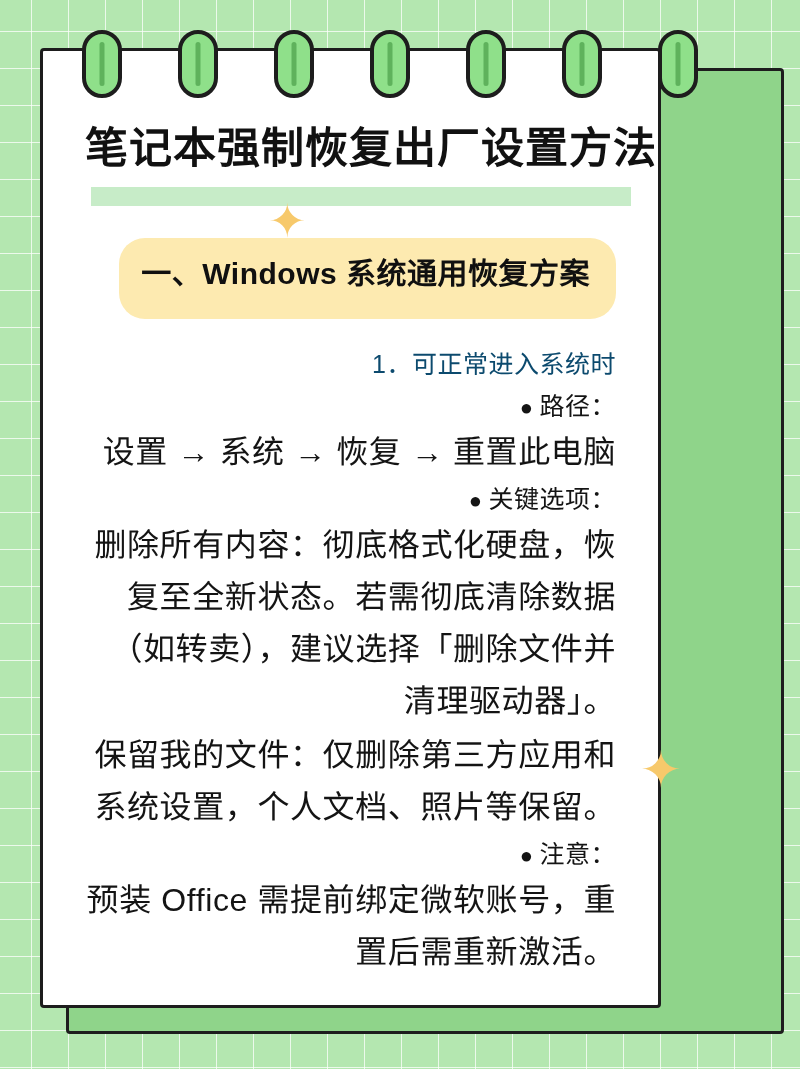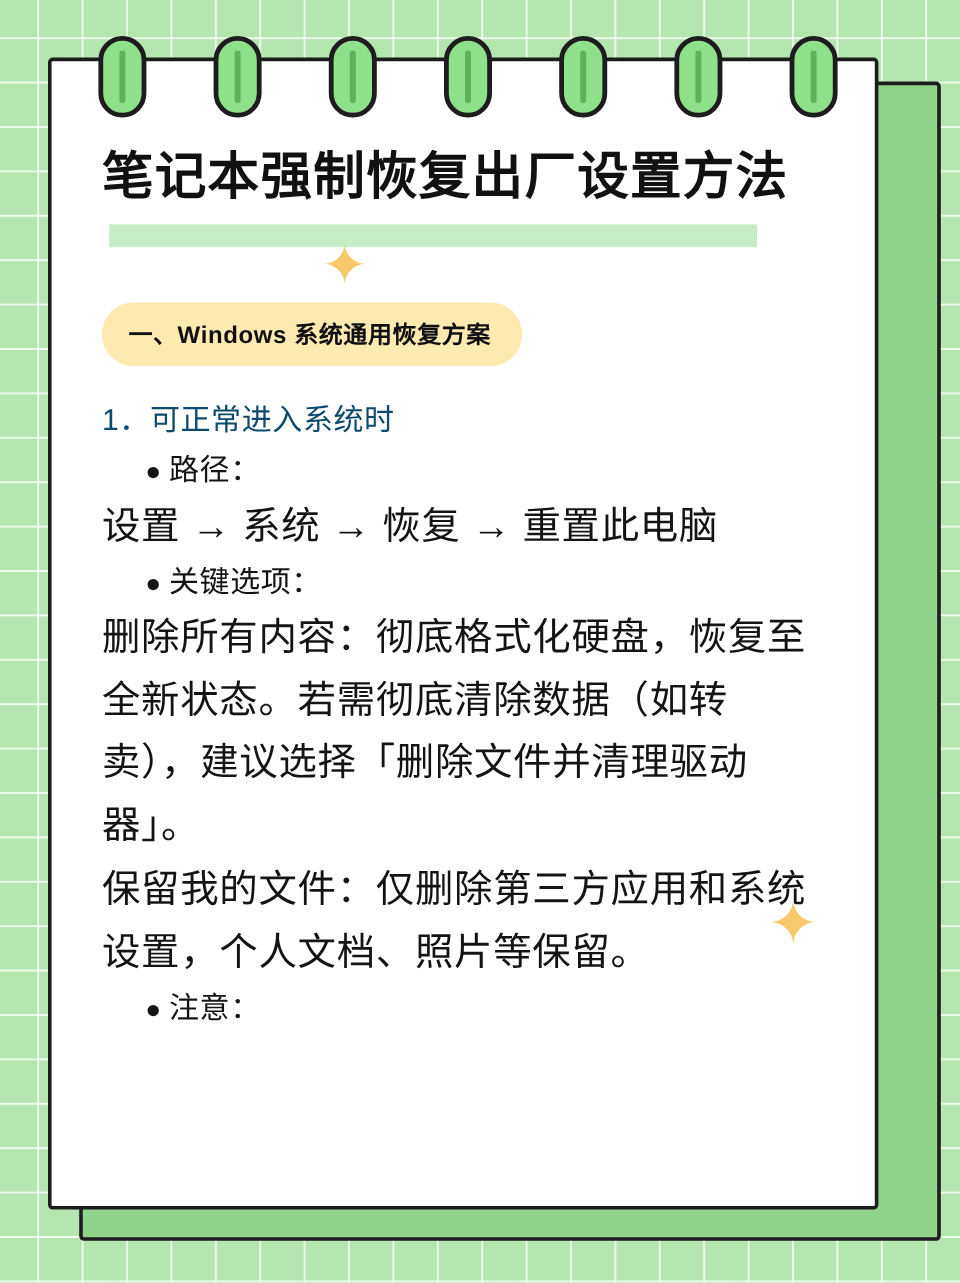--- a/index.html
+++ b/index.html
@@ -37,27 +37,28 @@
     background: #8fd48a;
     border: 3px solid #1d1d1d;
     border-radius: 4px;
   }
 
   
   #card {
     position: absolute;
     left: 40px;
     top: 48px;
-    width: 692px;
+    width: 621px;
     height: 960px;
     background: #ffffff;
     border: 3px solid #1d1d1d;
     border-radius: 4px;
     box-sizing: border-box;
     overflow: hidden;
+    text-align: right;
   }
 
   
   #rings {
     position: absolute;
     left: 0;
     top: 0;
     width: 800px;
     height: 120px;
     pointer-events: none;
@@ -125,25 +126,25 @@
   }
   #sparkle-right {
     left: 640px;
     top: 745px;
     font-size: 50px;
   }
 
   
   #section-heading {
     display: inline-block;
-    margin-top: 46px;
-    padding: 11px 26px 13px 22px;
+    margin-top: 32px;
+    padding: 11px 26px 26px 22px;
     background: #fdeab0;
     border-radius: 26px;
-    font-size: 20px;
+    font-size: 30px;
     font-weight: bold;
     color: #101010;
     letter-spacing: 0.5px;
   }
 
   
   #body-block {
     margin-top: 26px;
   }
   .step-line {
@@ -203,20 +204,21 @@
         <span class="bullet-dot">●</span><span>关键选项：</span>
       </p>
 
       <p class="para">删除所有内容：彻底格式化硬盘，恢复至全新状态。若需彻底清除数据（如转卖），建议选择「删除文件并清理驱动器」。</p>
       <p class="para">保留我的文件：仅删除第三方应用和系统设置，个人文档、照片等保留。</p>
 
       <p class="bullet-line">
         <span class="bullet-dot">●</span><span>注意：</span>
       </p>
 
+      <p class="para">预装 Office 需提前绑定微软账号，重置后需重新激活。</p>
 
     </div>
   </div>
 </div>
 
 <span class="sparkle" id="sparkle-top">✦</span>
 <span class="sparkle" id="sparkle-right">✦</span>
 
 <div id="rings">
     <div class="ring" style="left: 82px;"></div>

